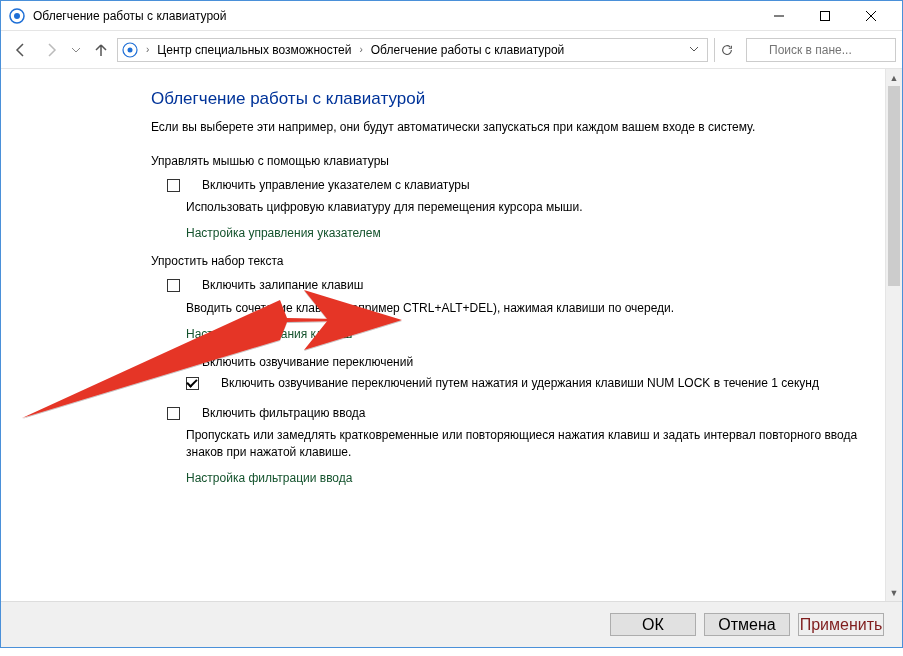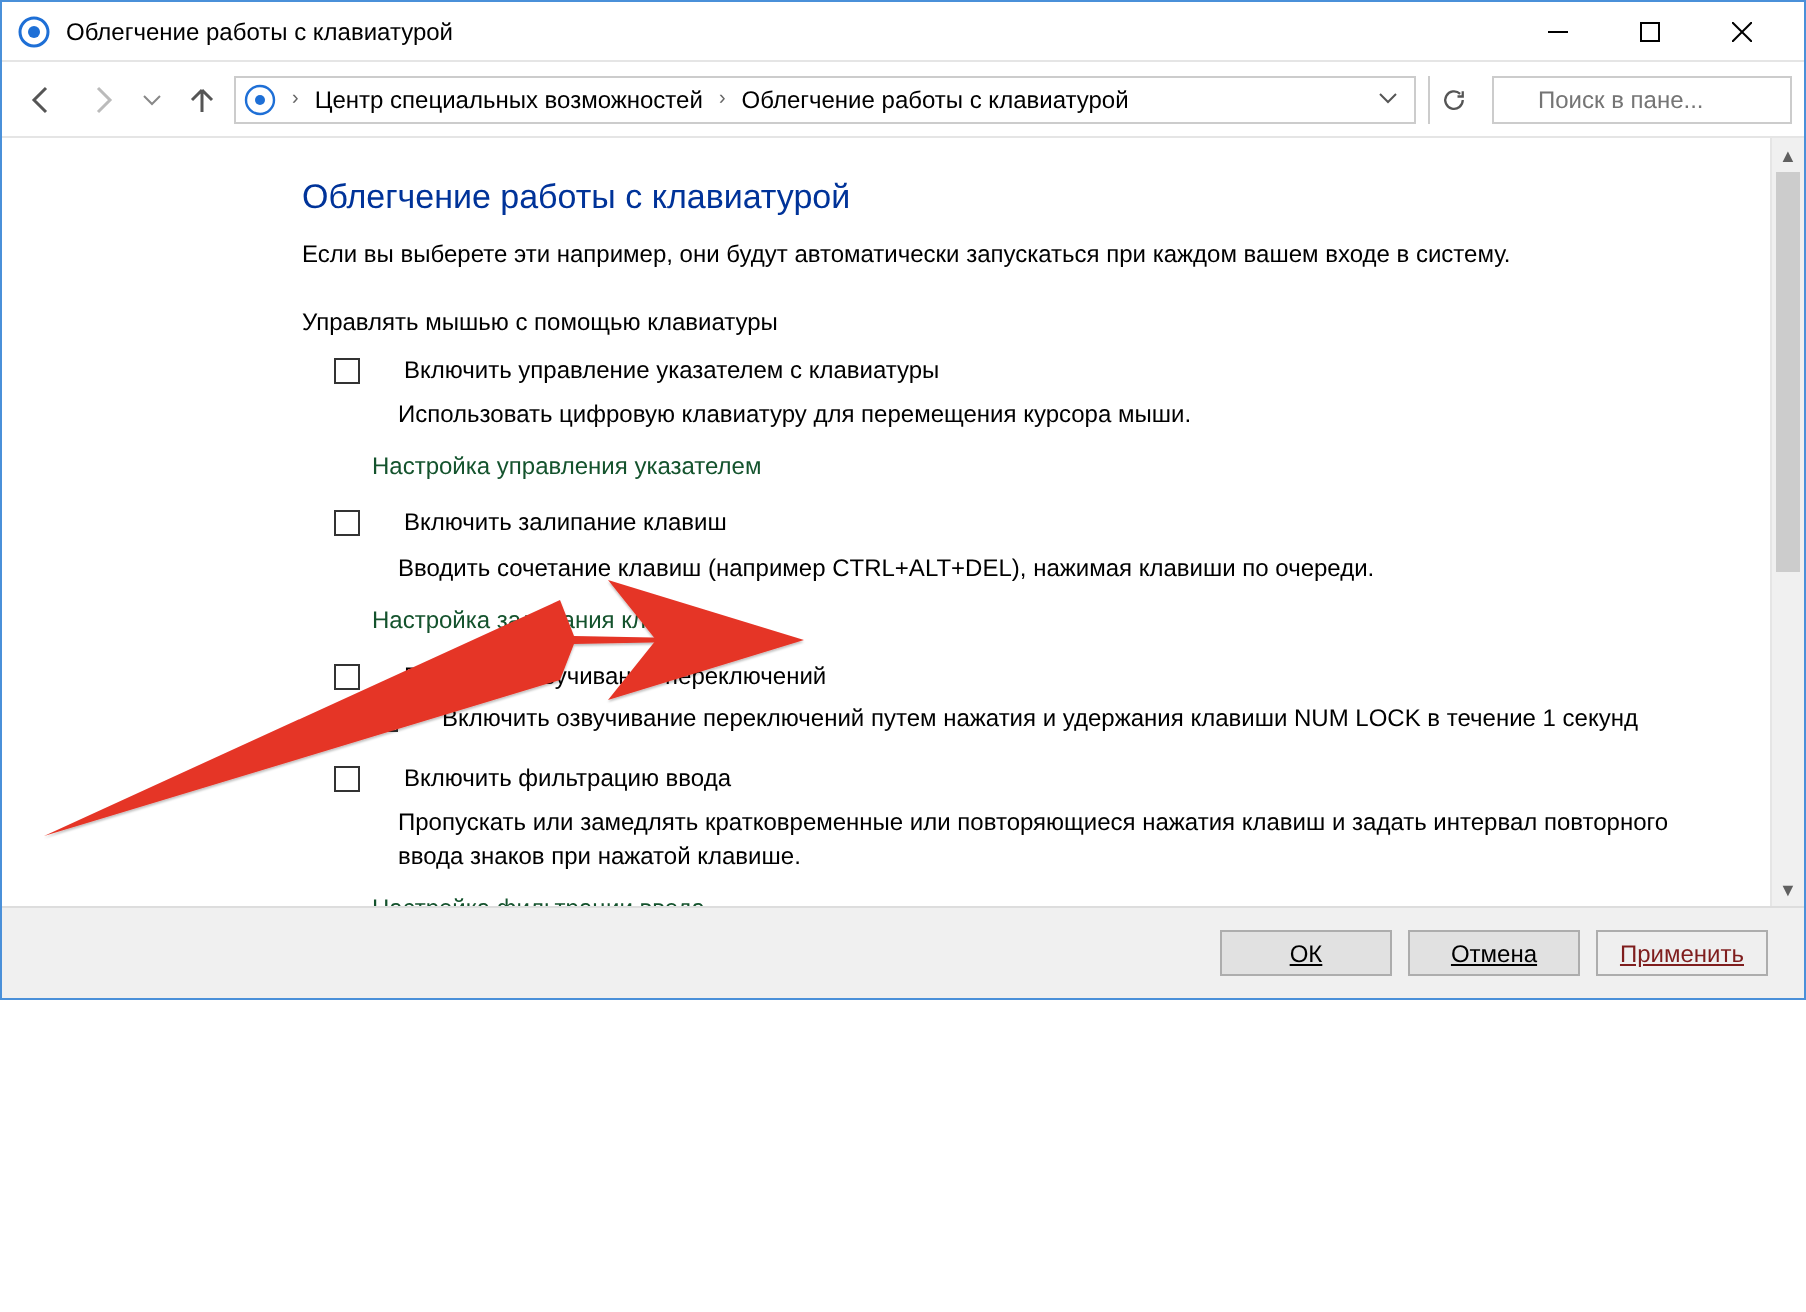--- a/index.html
+++ b/index.html
@@ -1,17 +1,17 @@
 <!DOCTYPE html>
 <html><head>
 <meta charset="utf-8">
 <style>
 * { margin: 0; padding: 0; box-sizing: border-box; font-family: 'Segoe UI', Tahoma, sans-serif; }
 body { background: #fff; width: 903px; height: 656px; overflow: hidden; position: relative; }
-.window { width: 903px; height: 500px; border: 1px solid #4a90d9; display: flex; flex-direction: column; background: #fff; }
+.window { width: 903px; height: 648px; border: 1px solid #4a90d9; display: flex; flex-direction: column; background: #fff; }
 .titlebar { height: 30px; display: flex; align-items: center; padding: 0 8px; background: #fff; border-bottom: 1px solid #e5e5e5; }
 .titlebar .icon-app { width: 16px; height: 16px; margin-right: 8px; }
 .titlebar .title { font-size: 12px; flex: 1; color: #000; }
 .win-controls { display: flex; }
 .win-btn { width: 46px; height: 30px; display: flex; align-items: center; justify-content: center; cursor: default; }
 .win-btn svg { display: block; }
 .navbar { height: 38px; display: flex; align-items: center; padding: 0 6px; gap: 2px; border-bottom: 1px solid #e5e5e5; }
 .nav-arrow { width: 28px; height: 28px; display: flex; align-items: center; justify-content: center; color: #999; }
 .nav-arrow.enabled { color: #333; }
 .nav-sep { width: 18px; display: flex; align-items: center; justify-content: center; color: #888; font-size: 10px; }
@@ -28,25 +28,25 @@
 .scrollbar { width: 17px; background: #f0f0f0; border-left: 1px solid #e5e5e5; position: relative; }
 .scroll-btn { height: 17px; width: 100%; display: flex; align-items: center; justify-content: center; background: #f0f0f0; color: #606060; font-size: 9px; }
 .scroll-thumb { position: absolute; top: 17px; left: 2px; right: 2px; height: 200px; background: #ccc; }
 h1.page-title { color: #003399; font-size: 17px; font-weight: normal; margin-bottom: 10px; }
 .intro { margin-bottom: 18px; line-height: 1.4; }
 .section-label { margin-bottom: 10px; }
 .opt-block { margin-left: 16px; margin-bottom: 14px; }
 .chk-row { display: flex; align-items: flex-start; gap: 22px; margin-bottom: 6px; line-height: 1.3; }
 .chk { width: 13px; height: 13px; border: 1px solid #333; background: #fff; flex-shrink: 0; margin-top: 1px; position: relative; }
 .chk.checked::after { content: ''; position: absolute; left: 2px; top: -1px; width: 4px; height: 8px; border: solid #000; border-width: 0 2px 2px 0; transform: rotate(45deg); }
-.desc { margin-left: 32px; margin-bottom: 10px; line-height: 1.4; }
+.desc { margin-left: 19px; margin-bottom: 10px; line-height: 1.4; }
 .link { color: #14532d; margin-left: 19px; margin-bottom: 14px; display: block; cursor: pointer; }
 .sub-opt { margin-left: 19px; }
 .bottom-bar { height: 46px; border-top: 1px solid #ddd; background: #f0f0f0; display: flex; align-items: center; justify-content: flex-end; padding: 0 18px; gap: 8px; }
-.btn { min-width: 86px; height: 23px; border: 1px solid #adadad; background: #e1e1e1; font-size: 12px; display: flex; align-items: center; justify-content: center; cursor: default; text-decoration: underline; }
+.btn { min-width: 86px; height: 23px; border: 1px solid #adadad; background: #e1e1e1; font-size: 16px; display: flex; align-items: center; justify-content: center; cursor: default; }
 .btn.disabled { color: #7f1d1d; background: #efefef; }
 .arrow-annot { position: absolute; pointer-events: none; z-index: 100; }
 </style>
 </head>
 <body>
 
 <div class="window">
 
   <div class="titlebar">
     <span class="icon-app">
@@ -134,20 +134,21 @@
       <p class="section-label">Управлять мышью с помощью клавиатуры</p>
       <div class="opt-block">
         <div class="chk-row">
           <span class="chk"></span>
           <span>Включить управление указателем с клавиатуры</span>
         </div>
         <p class="desc">Использовать цифровую клавиатуру для перемещения курсора мыши.</p>
         <a class="link">Настройка управления указателем</a>
       </div>
 
+      <p class="section-label">Упростить набор текста</p>
 
       <div class="opt-block">
         <div class="chk-row">
           <span class="chk"></span>
           <span>Включить залипание клавиш</span>
         </div>
         <p class="desc">Вводить сочетание клавиш (например CTRL+ALT+DEL), нажимая клавиши по очереди.</p>
         <a class="link">Настройка залипания клавиш</a>
       </div>
 

